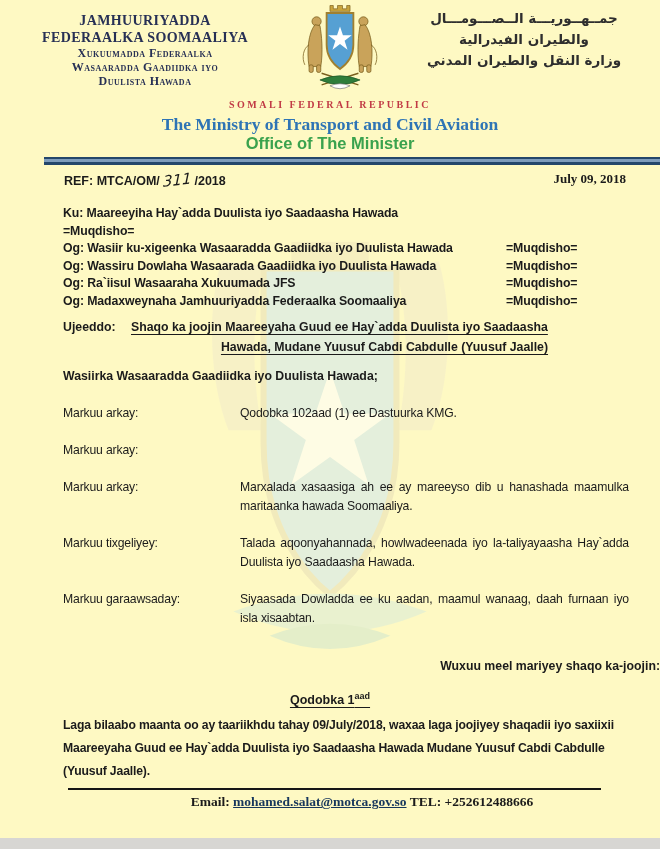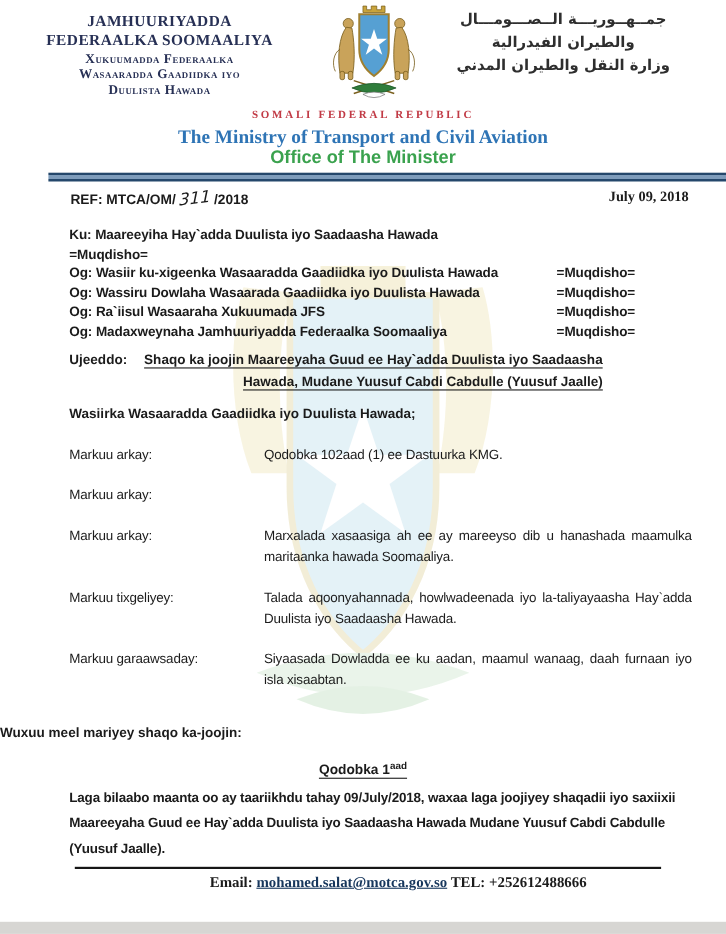--- a/index.html
+++ b/index.html
@@ -1,37 +1,37 @@
 <!DOCTYPE html>
 <html><head>
 <meta charset="utf-8">
 <style>
   html,body{margin:0;padding:0;background:#e8e7e4;}
   .page{
     position:relative;
     width:660px;height:849px;
-    background:#ffffff;
+    background:#fef9c3;
     overflow:hidden;
     font-family:"Liberation Sans",sans-serif;
     color:#1b1b1b;
     margin:0 auto;
   }
   
   .hdr-left{
     position:absolute;left:28px;top:13px;width:234px;
     text-align:center;
     font-family:"Liberation Serif",serif;
     font-weight:bold;color:#273055;
     line-height:1.18;
   }
   .hdr-left .big{font-size:14px;letter-spacing:.4px;}
   .hdr-left .sc{font-size:12px;font-variant:small-caps;letter-spacing:.5px;}
   .emblem{position:absolute;left:297px;top:3px;width:86px;height:92px;}
   .hdr-ar{
-    position:absolute;right:32px;top:8px;width:232px;
+    position:absolute;right:20px;top:8px;width:232px;
     text-align:center;direction:rtl;
     font-family:"DejaVu Sans",sans-serif;
     font-weight:bold;color:#2e2e2e;
     font-size:13.5px;line-height:1.55;
   }
   .republic{
     position:absolute;left:0;top:99px;width:100%;text-align:center;
     font-family:"Liberation Serif",serif;font-weight:bold;
     font-size:10px;letter-spacing:2.5px;color:#c13a45;
   }
@@ -85,21 +85,21 @@
   }
   
   .clauses{position:absolute;left:63px;top:404px;width:566px;}
   .clause{
     display:grid;grid-template-columns:177px 1fr;
     font-weight:normal;font-size:12.2px;line-height:19px;
     margin-bottom:18px;letter-spacing:-.15px;
   }
   .clause-text{text-align:justify;}
   .decision{
-    position:absolute;left:0;top:659px;width:100%;text-align:left;
+    position:absolute;left:0;top:659px;width:100%;text-align:right;
     font-weight:bold;font-size:12.3px;
   }
   .article-title{
     position:absolute;left:0;top:691px;width:100%;text-align:center;
     font-weight:bold;font-size:12.5px;
   }
   .article-title sup{font-size:9px;}
   .article-body{
     position:absolute;left:63px;top:714px;width:572px;
     font-weight:bold;font-size:12.2px;line-height:23px;letter-spacing:-.15px;

